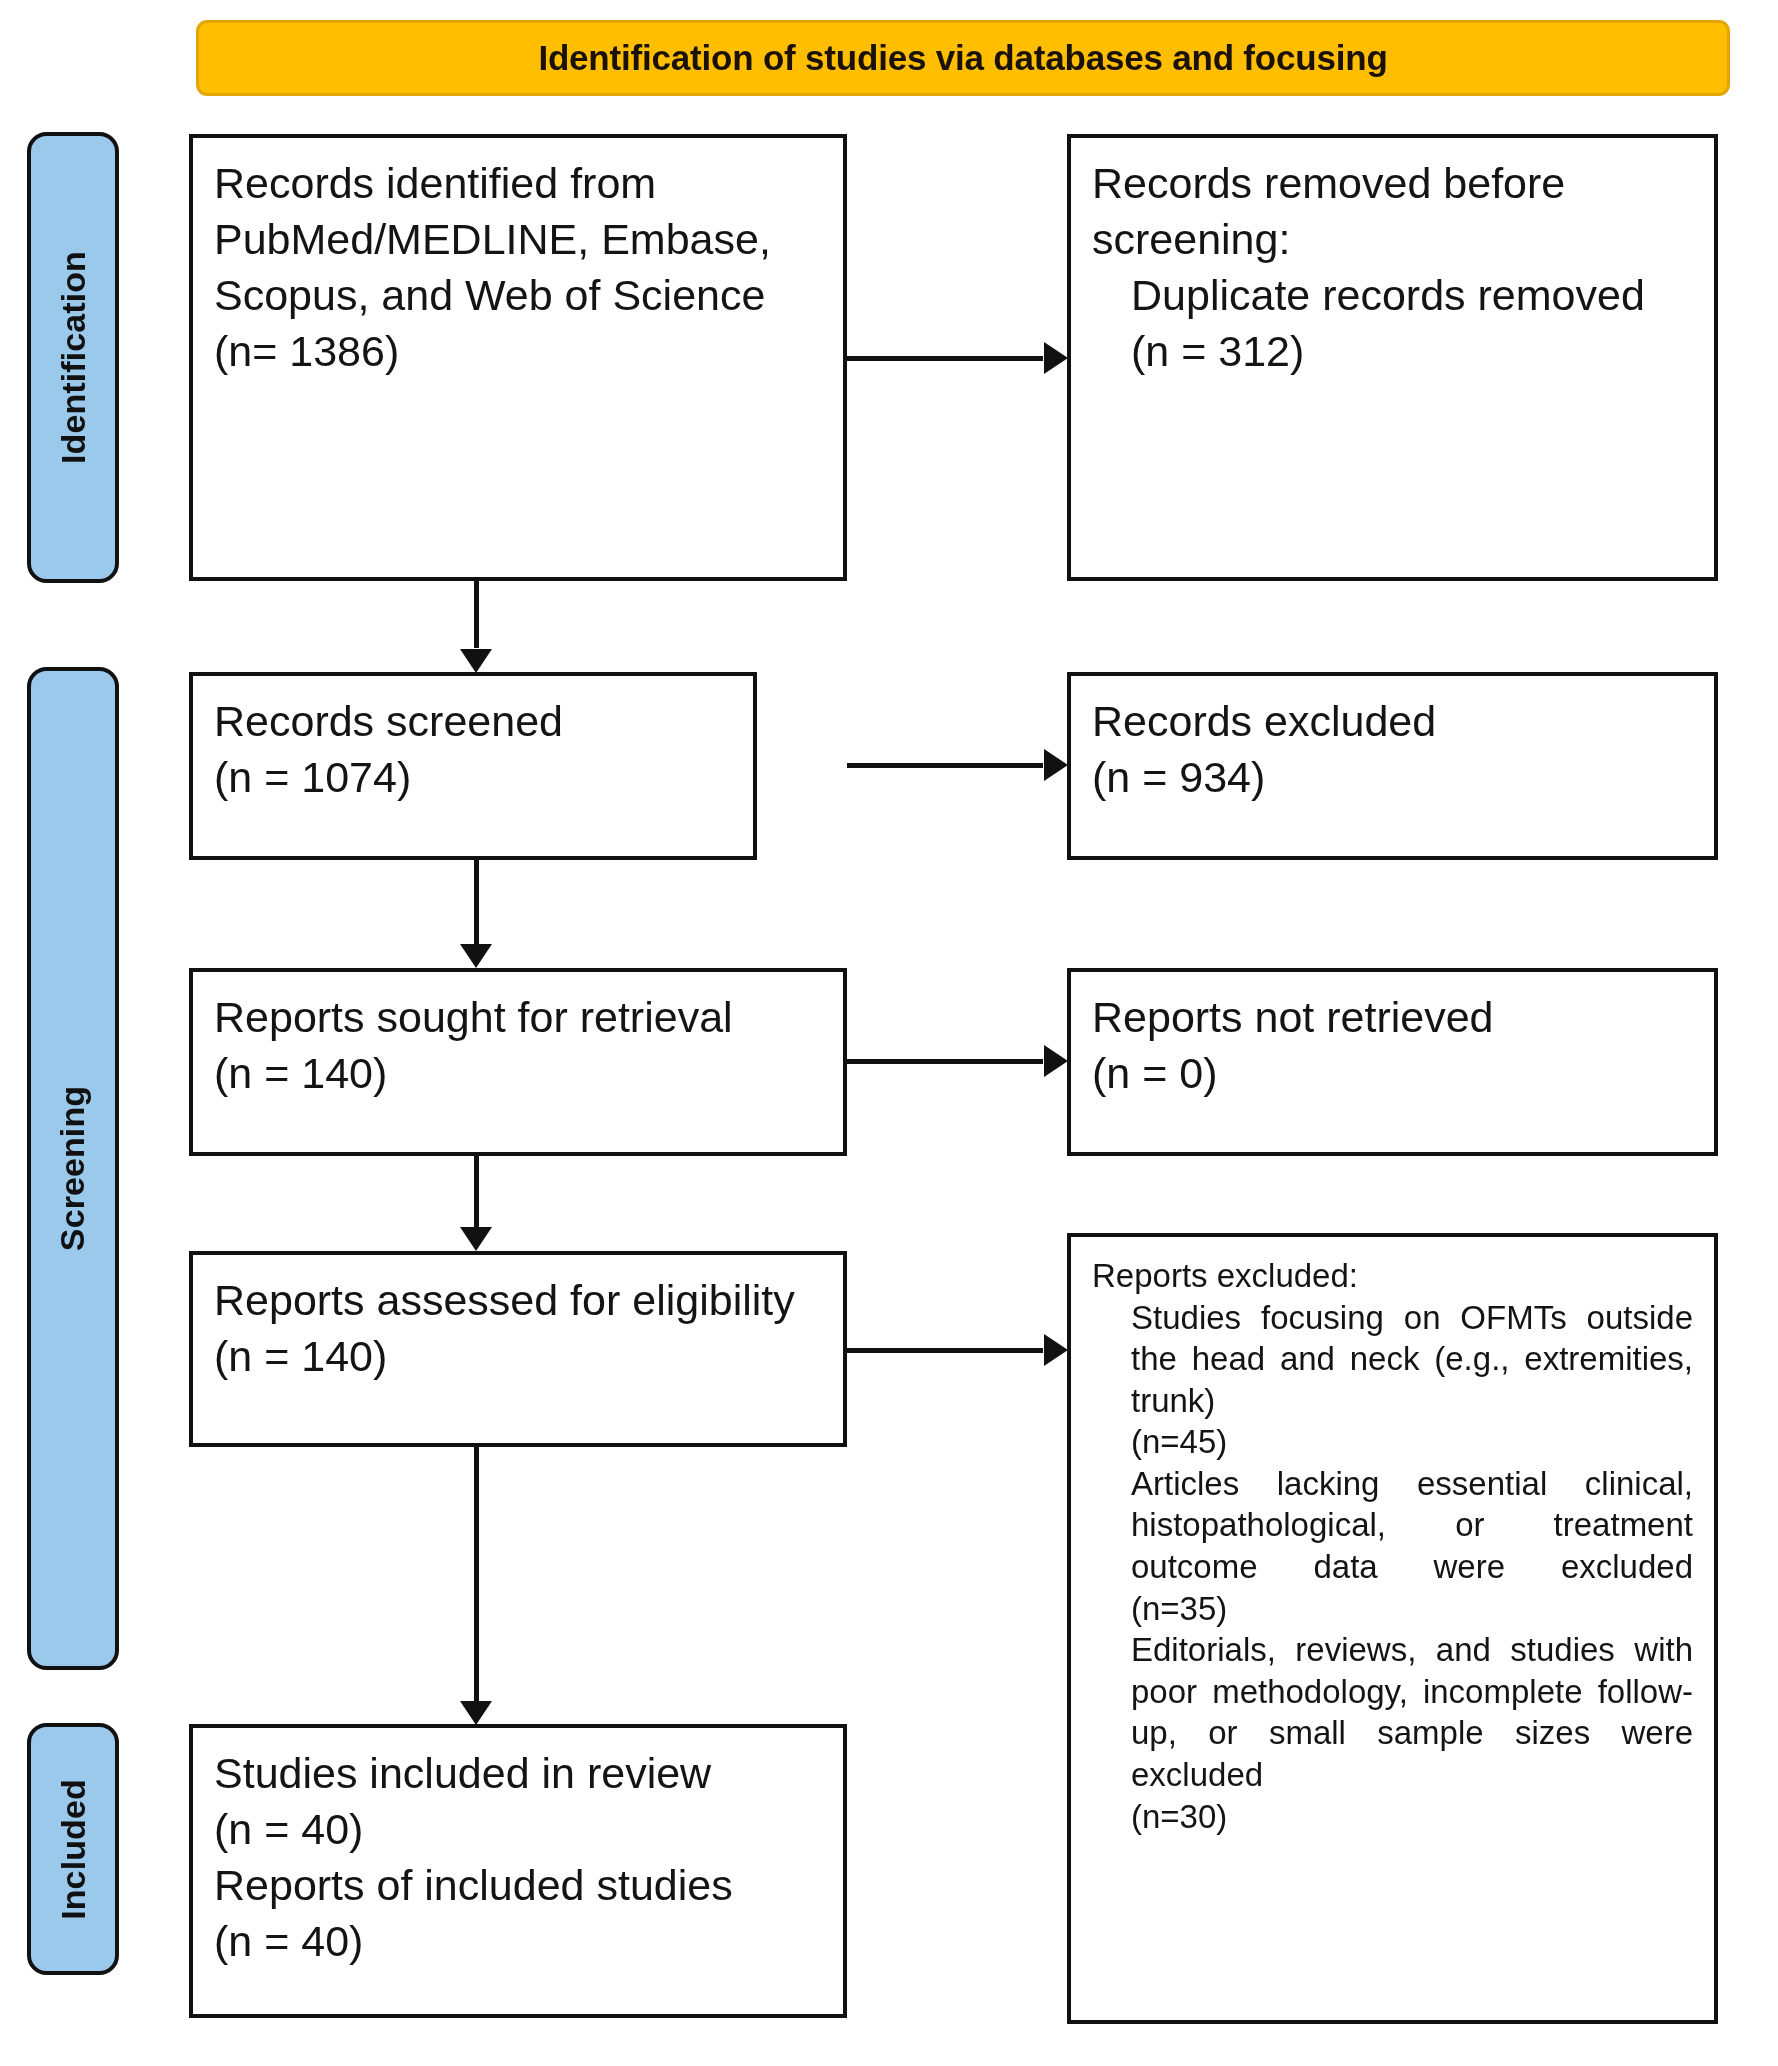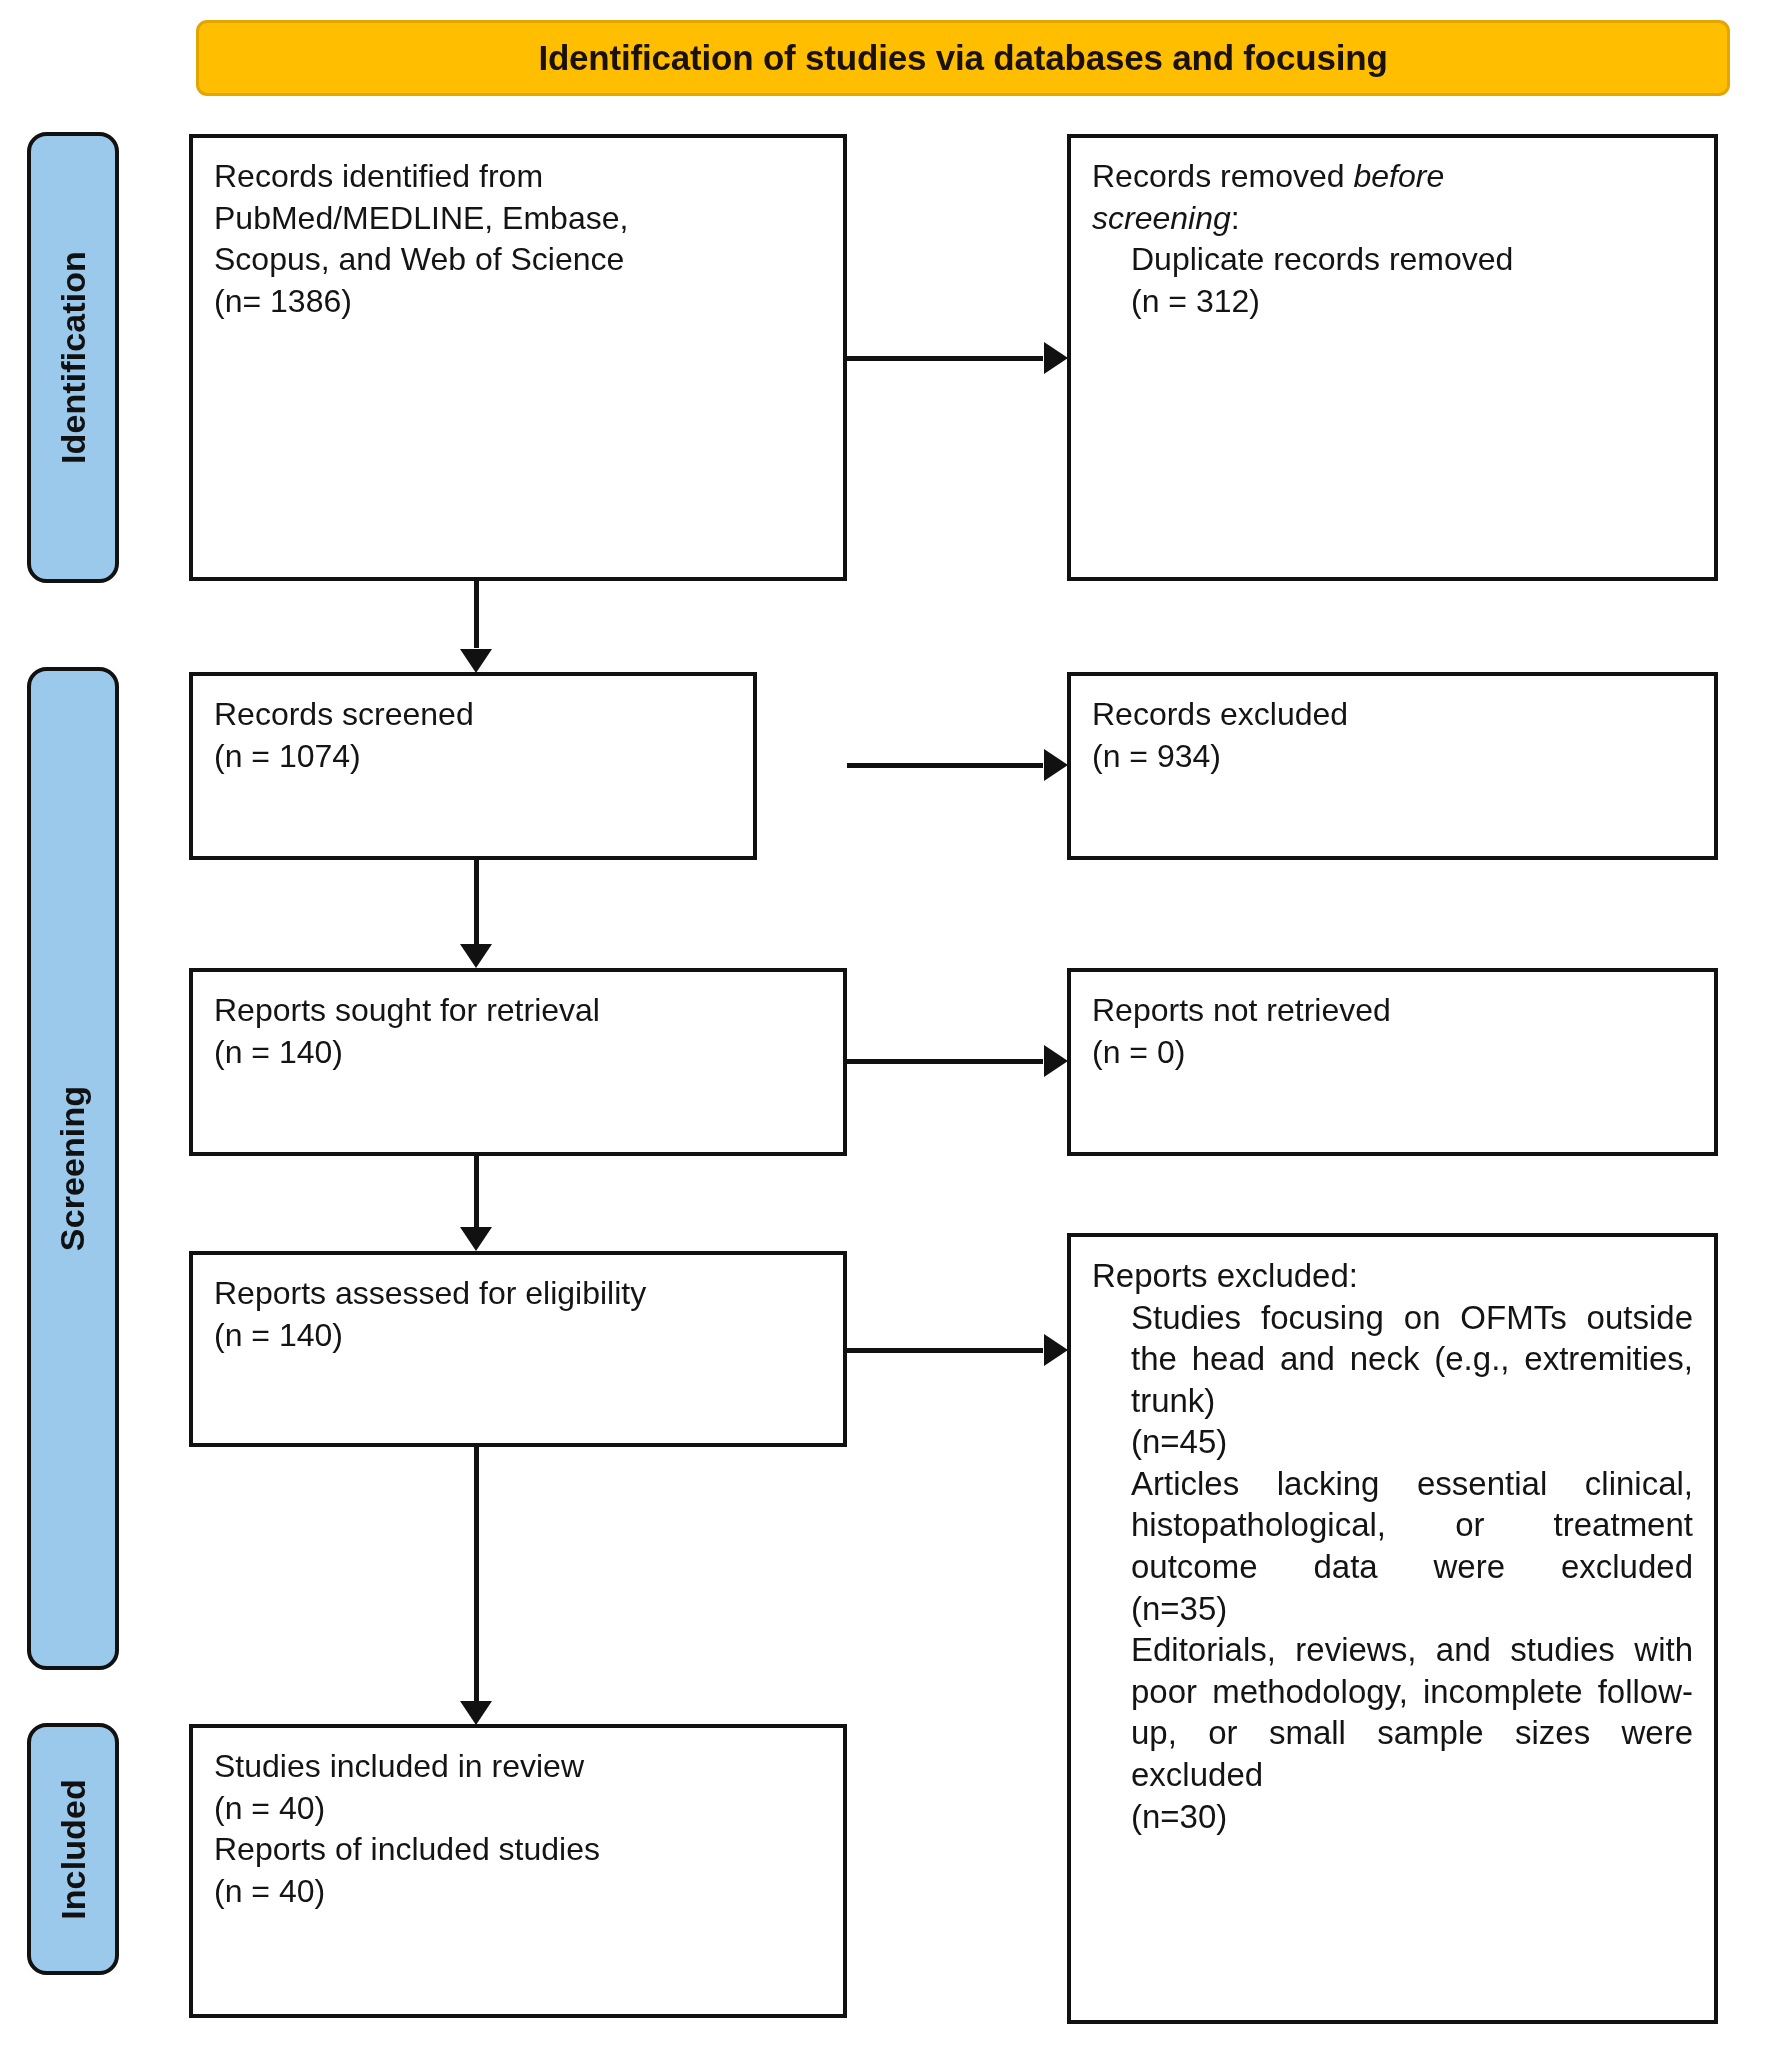--- a/index.html
+++ b/index.html
@@ -63,26 +63,26 @@
   #stage-included       { left: 27px; top: 1723px; width: 92px; height: 252px; }
 
   
   .flow-box {
     position: absolute;
     background: #ffffff;
     border: 4.2px solid #111111;
     padding: 18px 21px;
   }
   .flow-box .line {
-    font-size: 32px;
+    font-size: 43px;
     line-height: 1.30;
     color: #141414;
     white-space: nowrap;
   }
-  .flow-box .ital { font-style: italic; }
+  .flow-box .ital { }
   .flow-box .indent { padding-left: 39px; }
   .flow-box.justified .jt {
     font-size: 33px;
     line-height: 1.26;
     color: #141414;
     text-align: justify;
     text-align-last: left;
     padding-left: 39px;
   }
   .flow-box.justified .jt.full { text-align-last: justify; }

